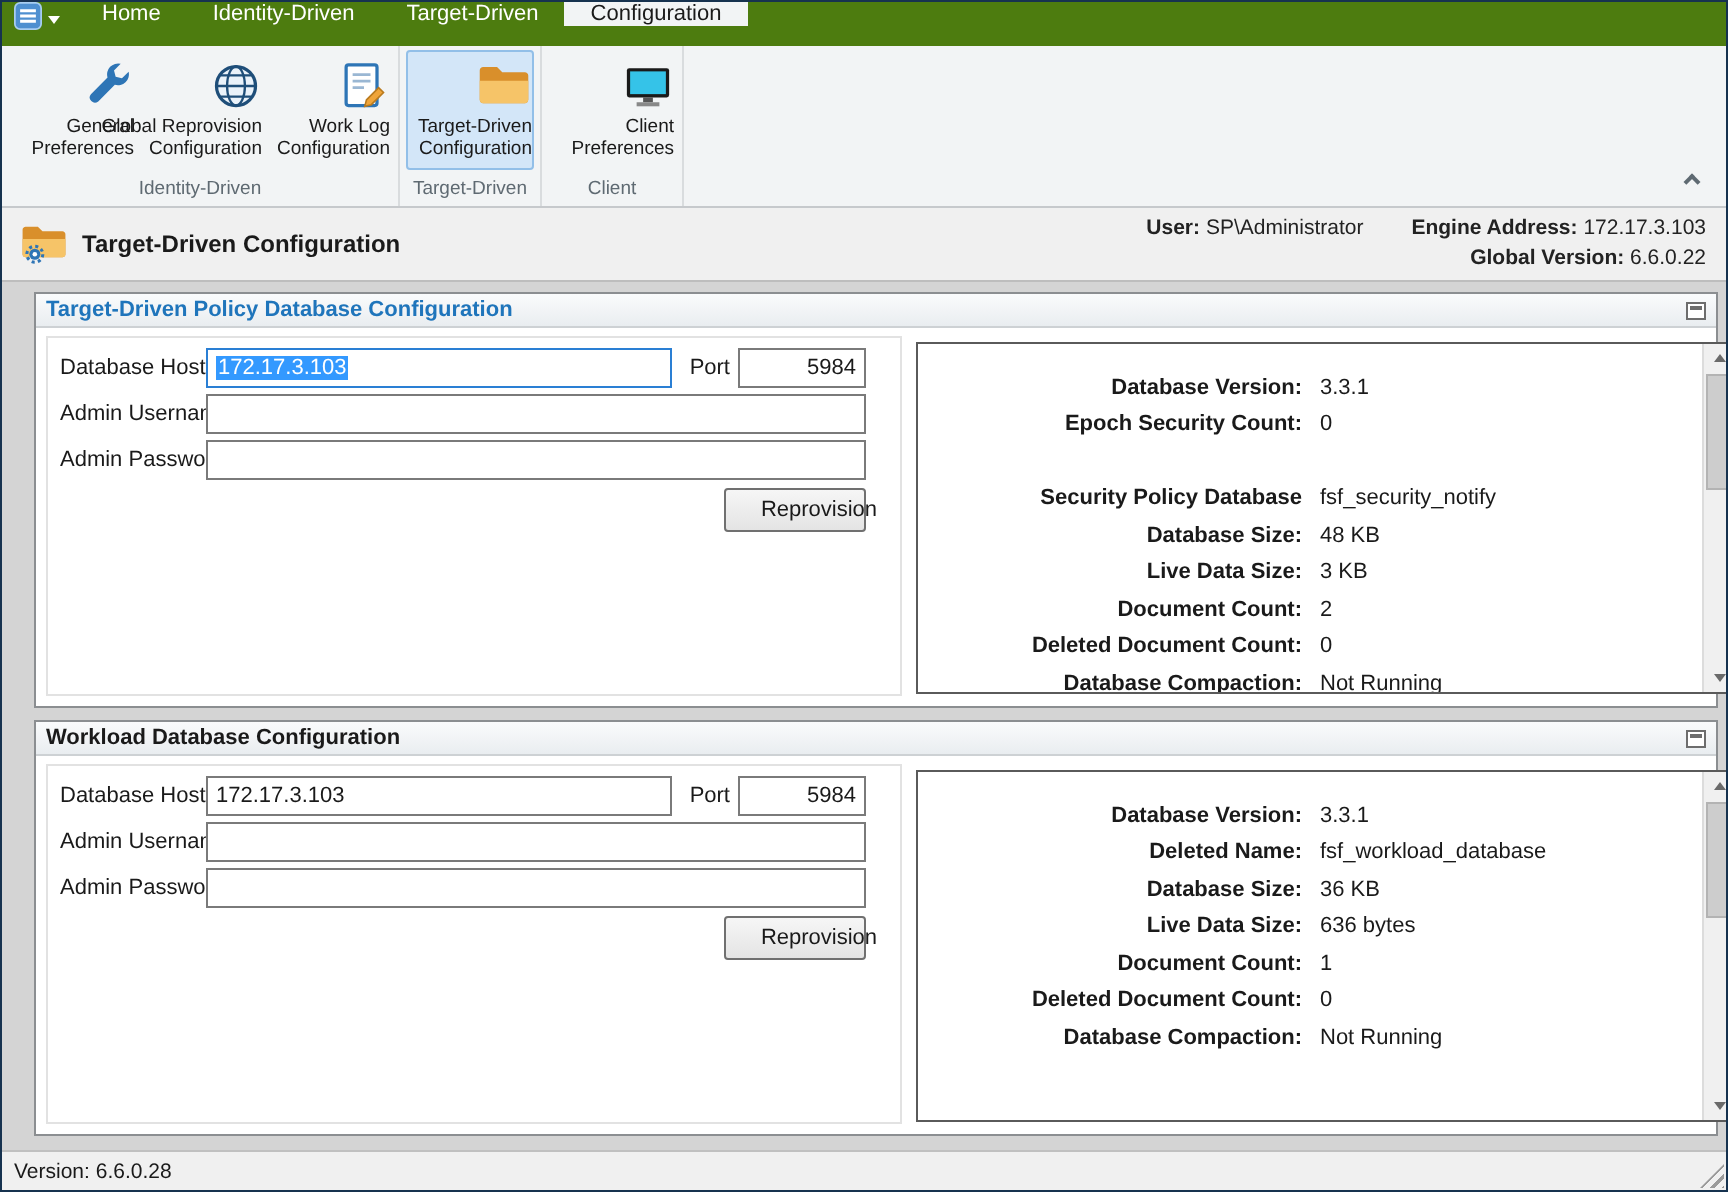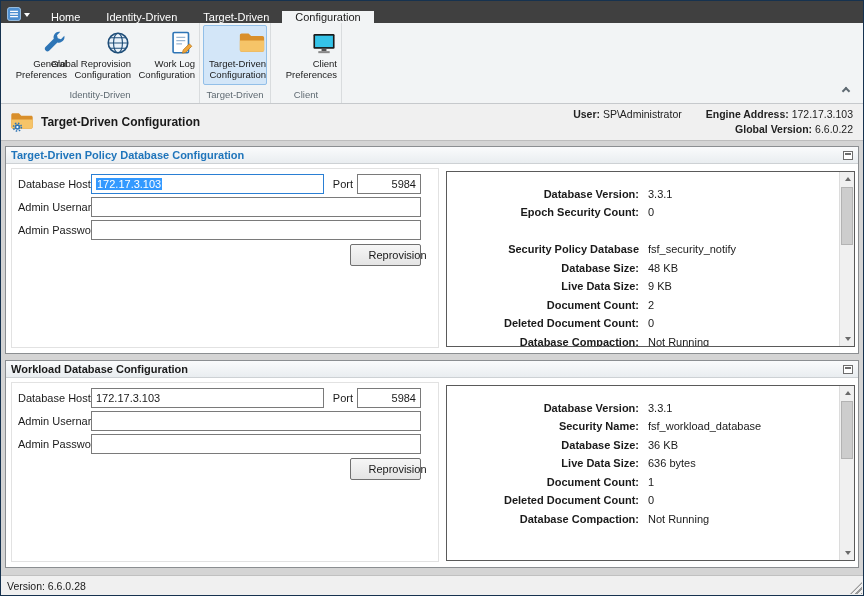--- a/index.html
+++ b/index.html
@@ -1,21 +1,21 @@
 <!DOCTYPE html>
 <html><head>
 <meta charset="utf-8">
 <style>
   * { margin:0; padding:0; box-sizing:border-box; }
   html,body { width:864px; height:596px; overflow:hidden; }
   body { font-family:"Liberation Sans","DejaVu Sans",sans-serif; font-size:11px; color:#1a1a1a; }
   .app { position:relative; width:864px; height:596px; background:#d4d4d4; border:1px solid #16324f; overflow:hidden; }
 
   
-  .titlebar { height:22px; background:#404040; display:flex; align-items:flex-end; }
+  .titlebar { height:22px; background:#4d7c0f; display:flex; align-items:flex-start; }
   .appmenu { display:flex; align-items:center; gap:3px; padding:0 8px 0 6px; cursor:default; }
   .appmenu .caret { width:0; height:0; border-left:3px solid transparent; border-right:3px solid transparent; border-top:4px solid #fff; }
   .tabs { display:flex; align-items:stretch; }
   .tab { display:flex; align-items:center; padding:0 13px; color:#fff; font-size:11px; }
   .tab.active { background:#f2f4f5; color:#1a1a1a; }
 
   
   .ribbon { position:relative; height:81px; background:#f2f4f5; border-bottom:1px solid #c6c9cc; display:flex; align-items:stretch; }
   .ribbon-group { display:flex; flex-direction:column; padding:2px 3px 0 3px; border-right:1px solid #d9dcde; }
   .group-buttons { display:flex; flex:1; align-items:flex-start; }
@@ -30,21 +30,21 @@
   
   .page-header { height:37px; background:#f0f0f0; border-bottom:1px solid #bdbdbd; display:flex; align-items:center; padding:0 10px 0 8px; }
   .page-title { font-weight:bold; font-size:12px; margin-left:6px; }
   .header-right { margin-left:auto; display:flex; flex-direction:column; align-items:flex-end; font-size:10.5px; line-height:15px; }
   .hr-line { display:flex; gap:24px; }
   .hr-pair b { font-weight:bold; color:#222; }
   .hr-pair span { color:#222; }
 
   
   .main { position:absolute; top:140px; left:0; right:0; bottom:20px; background:#d4d4d4; padding:5px 4px 0 4px; }
-  .panel { position:relative; height:208px; border:1px solid #8b8e91; background:#fff; margin-bottom:6px; }
+  .panel { position:relative; height:208px; border:1px solid #8b8e91; background:#fff; margin-bottom:6px;margin-left:12px; }
   .panel-header { height:17px; background:linear-gradient(#fafbfc,#e9edf0); border-bottom:1px solid #cdd1d4; display:flex; align-items:center; padding:0 5px; }
   .panel-title { font-weight:bold; font-size:11px; }
   .panel-title.blue { color:#1f75bb; }
   .collapse-box { margin-left:auto; width:10px; height:9px; border:1px solid #6d6d6d; background:#fff; position:relative; }
   .collapse-box::after { content:""; position:absolute; left:1px; right:1px; top:1px; height:2px; background:#6d6d6d; }
   .panel-body { position:relative; height:145px; background:#fff; }
   .form-box { position:absolute; left:5px; top:4px; width:428px; height:180px; border:1px solid #e2e2e2; }
 
   .form-label { position:absolute; font-size:11px; color:#1a1a1a; white-space:nowrap; }
   .textbox { position:absolute; height:20px; border:1px solid #7a7a7a; background:#fff; display:flex; align-items:center; padding:0 4px; font-size:11px; white-space:nowrap; overflow:hidden; }
@@ -239,21 +239,21 @@
           <div class="info-row">
               <span class="ilabel">Security Policy Database</span>
               <span class="ivalue">fsf_security_notify</span>
             </div>
           <div class="info-row">
               <span class="ilabel">Database Size:</span>
               <span class="ivalue">48 KB</span>
             </div>
           <div class="info-row">
               <span class="ilabel">Live Data Size:</span>
-              <span class="ivalue">9 KB</span>
+              <span class="ivalue">3 KB</span>
             </div>
           <div class="info-row">
               <span class="ilabel">Document Count:</span>
               <span class="ivalue">2</span>
             </div>
           <div class="info-row">
               <span class="ilabel">Deleted Document Count:</span>
               <span class="ivalue">0</span>
             </div>
           <div class="info-row">
@@ -301,21 +301,21 @@
         </div>
 
         <div class="btn" style="left:344px; top:80px; width:71px;">Reprovision</div>
 
         <div class="info-box">
           <div class="info-row">
               <span class="ilabel">Database Version:</span>
               <span class="ivalue">3.3.1</span>
             </div>
           <div class="info-row">
-              <span class="ilabel">Security Name:</span>
+              <span class="ilabel">Deleted Name:</span>
               <span class="ivalue">fsf_workload_database</span>
             </div>
           <div class="info-row">
               <span class="ilabel">Database Size:</span>
               <span class="ivalue">36 KB</span>
             </div>
           <div class="info-row">
               <span class="ilabel">Live Data Size:</span>
               <span class="ivalue">636 bytes</span>
             </div>

